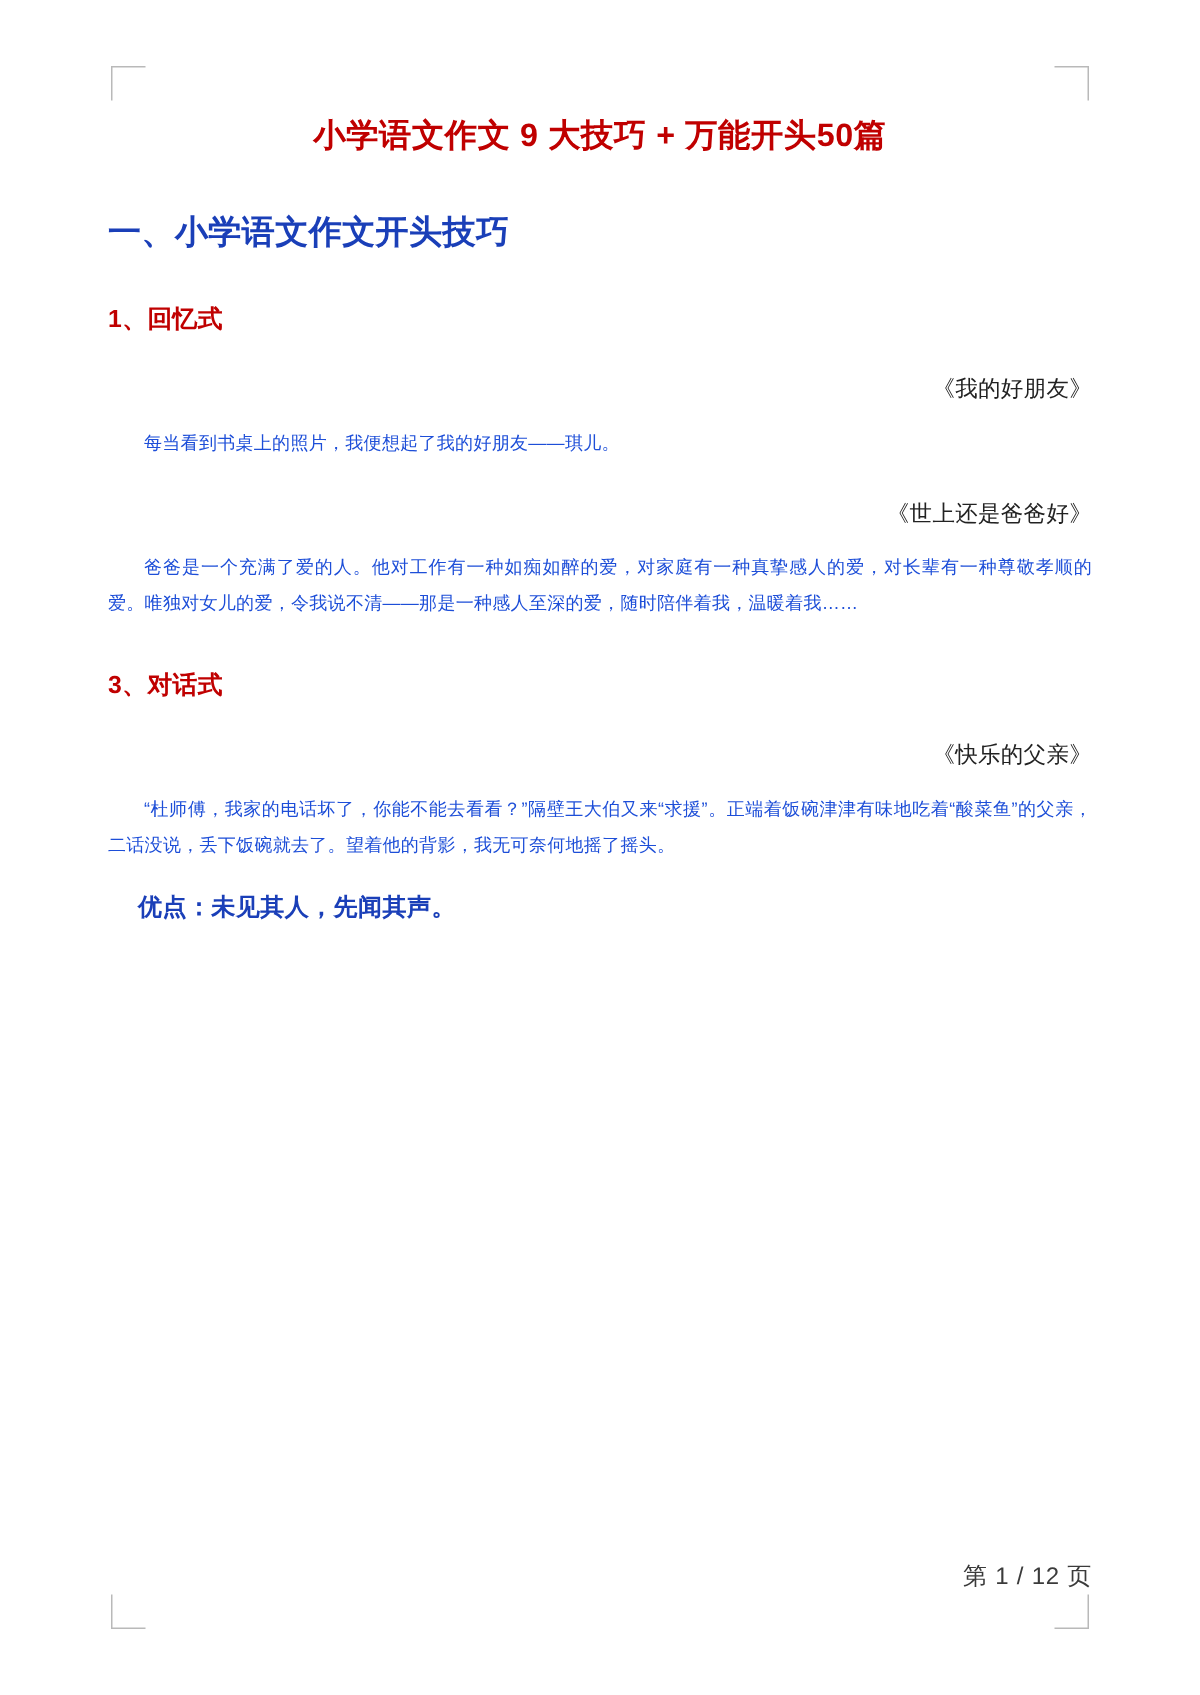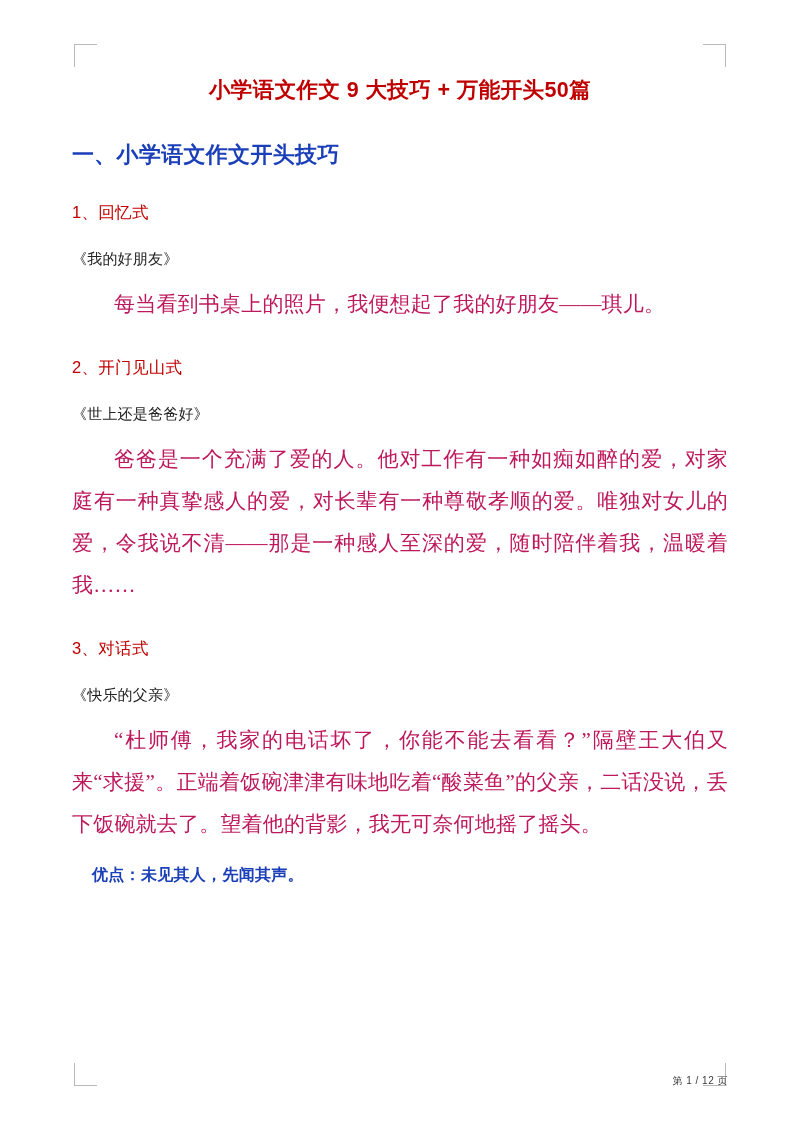--- a/index.html
+++ b/index.html
@@ -45,55 +45,54 @@
   .section-heading {
     color: #1a3fb8;
     font-size: 22px;
     font-weight: bold;
     margin: 34px 0 0 0;
     letter-spacing: 0.3px;
   }
   .sub-heading {
     color: #c00000;
     font-size: 16.5px;
-    font-weight: normal;
+    font-weight: bold;
     margin: 32px 0 0 0;
     letter-spacing: 0.3px;
   }
   .example-title {
-    text-align: left;
+    text-align: right;
     color: #222222;
     font-size: 15px;
     margin: 26px 0 0 0;
     letter-spacing: 0.2px;
   }
   .body-text {
-    color: #be185d;
-    font-size: 21px;
+    color: #1d4ed8;
+    font-size: 12px;
     line-height: 2.0;
     margin: 14px 0 0 0;
     text-align: justify;
     text-indent: 2em;
     letter-spacing: 0.2px;
-    font-family: Liberation Serif, serif;
   }
   .merit {
     color: #1a3fb8;
     font-size: 16px;
     font-weight: bold;
     margin: 20px 0 0 0;
     padding-left: 20px;
     letter-spacing: 0.3px;
   }
   .footer {
     position: absolute;
     right: 72px;
-    bottom: 42px;
+    bottom: 68px;
     color: #3b3b3b;
-    font-size: 10px;
+    font-size: 16px;
     letter-spacing: 0.5px;
   }
 </style>
 </head>
 <body>
 
 <div class="page">
 
   <div class="crop tl"></div>
   <div class="crop tr"></div>
@@ -101,21 +100,20 @@
   <div class="crop br"></div>
 
   <h1 class="doc-title">小学语文作文 9 大技巧 + 万能开头50篇</h1>
 
   <h2 class="section-heading">一、小学语文作文开头技巧</h2>
 
   <h3 class="sub-heading">1、回忆式</h3>
   <p class="example-title">《我的好朋友》</p>
   <p class="body-text">每当看到书桌上的照片，我便想起了我的好朋友——琪儿。</p>
 
-  <h3 class="sub-heading">2、开门见山式</h3>
   <p class="example-title">《世上还是爸爸好》</p>
   <p class="body-text">爸爸是一个充满了爱的人。他对工作有一种如痴如醉的爱，对家庭有一种真挚感人的爱，对长辈有一种尊敬孝顺的爱。唯独对女儿的爱，令我说不清——那是一种感人至深的爱，随时陪伴着我，温暖着我……</p>
 
   <h3 class="sub-heading">3、对话式</h3>
   <p class="example-title">《快乐的父亲》</p>
   <p class="body-text">“杜师傅，我家的电话坏了，你能不能去看看？”隔壁王大伯又来“求援”。正端着饭碗津津有味地吃着“酸菜鱼”的父亲，二话没说，丢下饭碗就去了。望着他的背影，我无可奈何地摇了摇头。</p>
   <p class="merit">优点：未见其人，先闻其声。</p>
 
   <div class="footer">第 1 / 12 页</div>
 </div>

